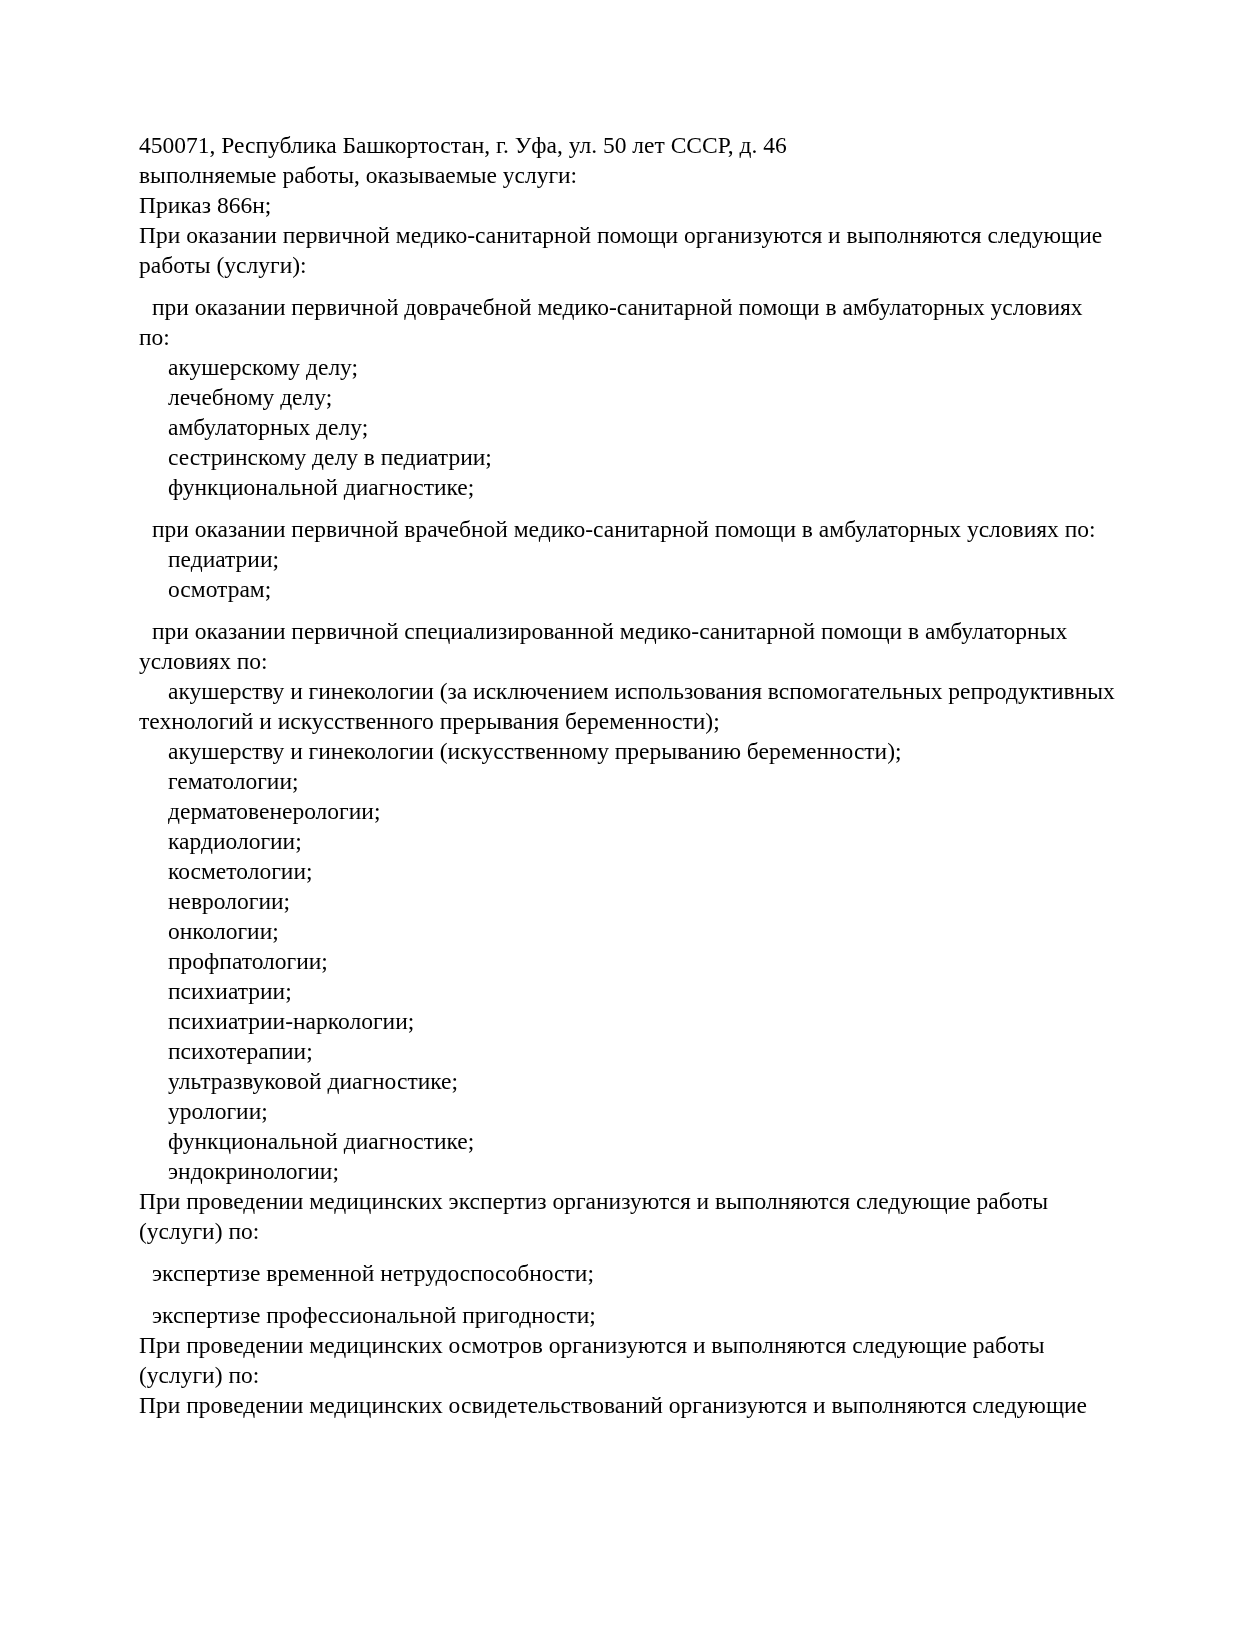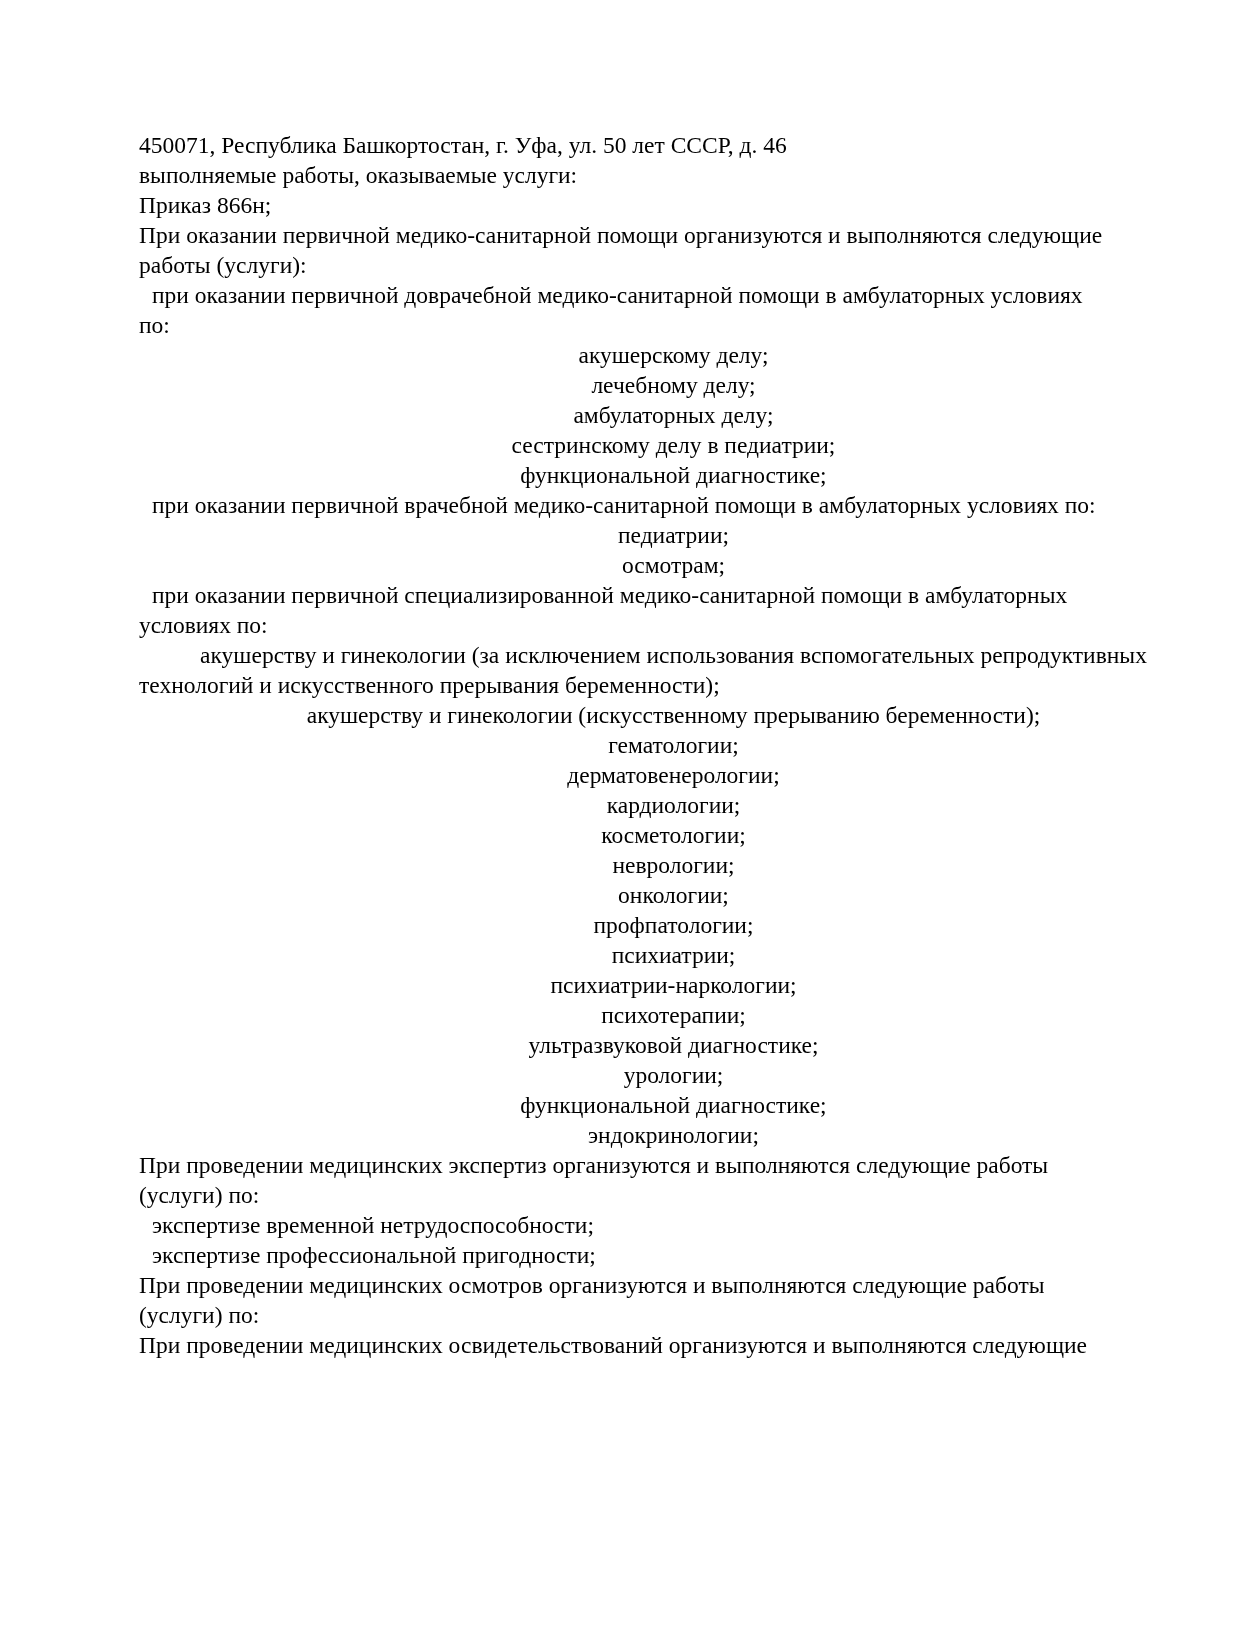--- a/index.html
+++ b/index.html
@@ -29,22 +29,22 @@
     width: 1040px;
     color: #000000;
     font-family: "Liberation Serif", "DejaVu Serif", serif;
     font-size: 23.5px;
     line-height: 30px;
   }
   .line {
     white-space: nowrap;
   }
   .i0 { padding-left: 0; }
-  .i1 { padding-left: 13px; }
-  .i2 { padding-left: 29px; text-align: center; }
+  .i1 { padding-left: 13px; margin-top: 12px; }
+  .i2 { padding-left: 29px; }
 </style>
 </head>
 <body>
 
 <div class="page">
   <div class="doc" id="doc">
       <div class="line i0">450071, Республика Башкортостан, г. Уфа, ул. 50 лет СССР, д. 46</div>
       <div class="line i0">выполняемые работы, оказываемые услуги:</div>
       <div class="line i0">Приказ 866н;</div>
       <div class="line i0">При оказании первичной медико-санитарной помощи организуются и выполняются следующие</div>

